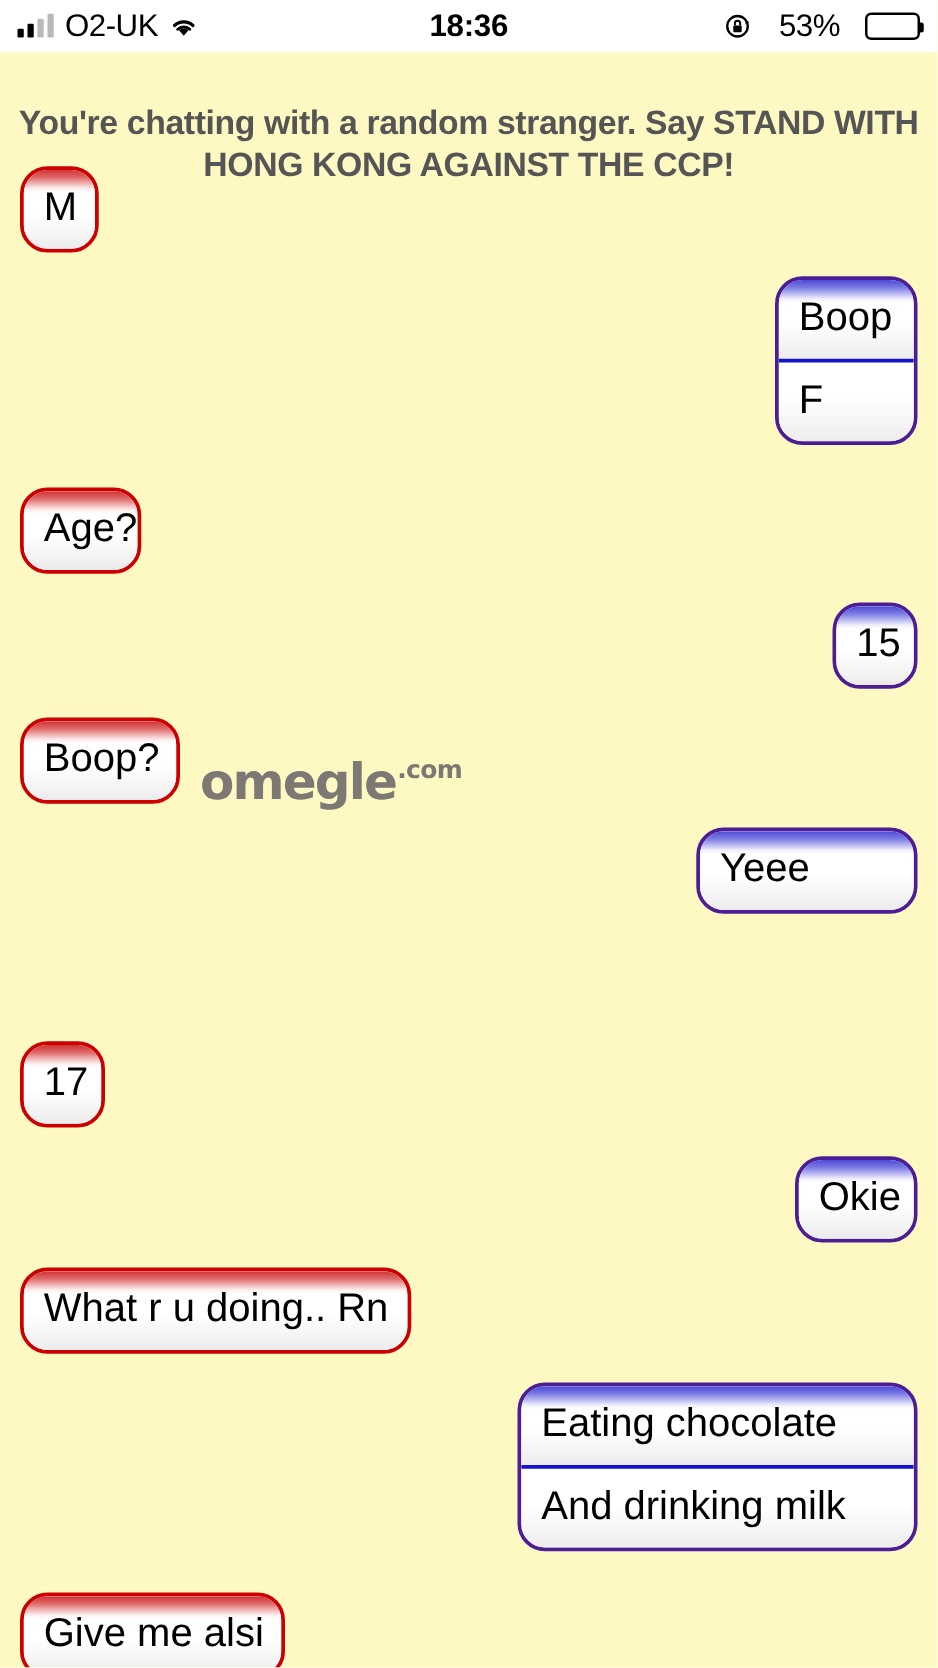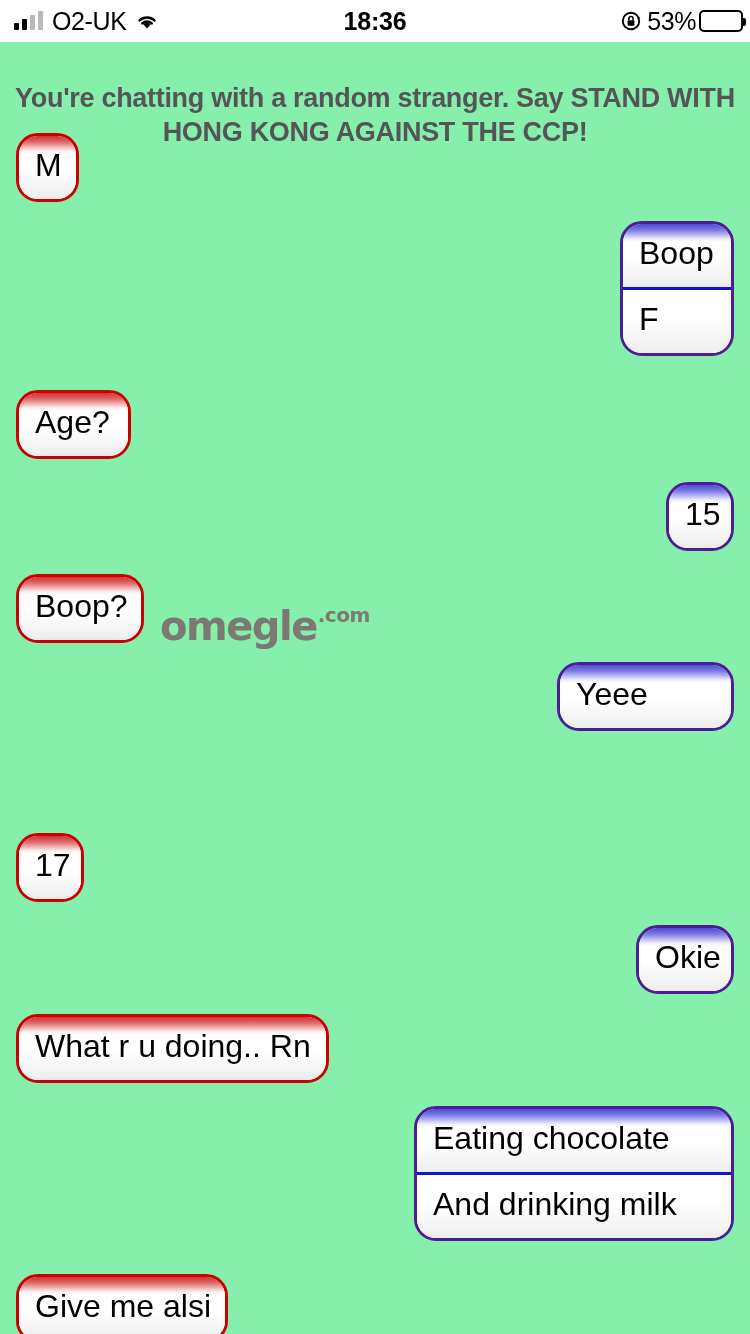--- a/index.html
+++ b/index.html
@@ -6,42 +6,42 @@
   html, body {
     width:750px; height:1334px;
     overflow:hidden;
     background:#ffffff;
     font-family:"Liberation Sans", sans-serif;
   }
 
   #screen {
     position:relative;
     width:750px; height:1334px;
-    background:#86efac;
+    background:#fef9c3;
     overflow:hidden;
   }
 
   
   #statusbar {
     position:absolute; top:0; left:0;
     width:750px; height:42px;
     background:#ffffff;
     display:flex; align-items:center;
   }
   .sb-left {
     position:absolute; left:14px; top:0; height:42px;
     display:flex; align-items:center; gap:9px;
   }
   .sb-center {
     position:absolute; left:0; top:0; width:750px; height:42px;
     display:flex; align-items:center; justify-content:center;
   }
   .sb-right {
-    position:absolute; right:7px; top:0; height:42px;
-    display:flex; align-items:center; gap:3px;
+    position:absolute; right:14px; top:0; height:42px;
+    display:flex; align-items:center; gap:20px;
   }
   .sb-time {
     font-size:25px; font-weight:bold; color:#000;
     letter-spacing:-0.2px;
   }
   .carrier {
     font-size:25px; color:#000; letter-spacing:-0.4px;
   }
   .battpct { font-size:25px; color:#000; letter-spacing:-0.4px; }
 
@@ -192,21 +192,21 @@
   </div>
 
   <div id="chat">
       <div class="group stranger" style="top: 133px; left: 16px; width: 63px;">
         <div class="msg">M</div>
       </div>
       <div class="group you" style="top: 221px; right: 16px; width: 114px;">
         <div class="msg">Boop</div>
         <div class="msg">F</div>
       </div>
-      <div class="group stranger" style="top: 390px; left: 16px; width: 115px;">
+      <div class="group stranger" style="top: 390px; left: 16px; width: 97px;">
         <div class="msg">Age?</div>
       </div>
       <div class="group you" style="top: 482px; right: 16px; width: 68px;">
         <div class="msg">15</div>
       </div>
       <div class="group stranger" style="top: 574px; left: 16px; width: 128px;">
         <div class="msg">Boop?</div>
       </div>
       <div class="group you" style="top: 662px; right: 16px; width: 177px;">
         <div class="msg">Yeee</div>

